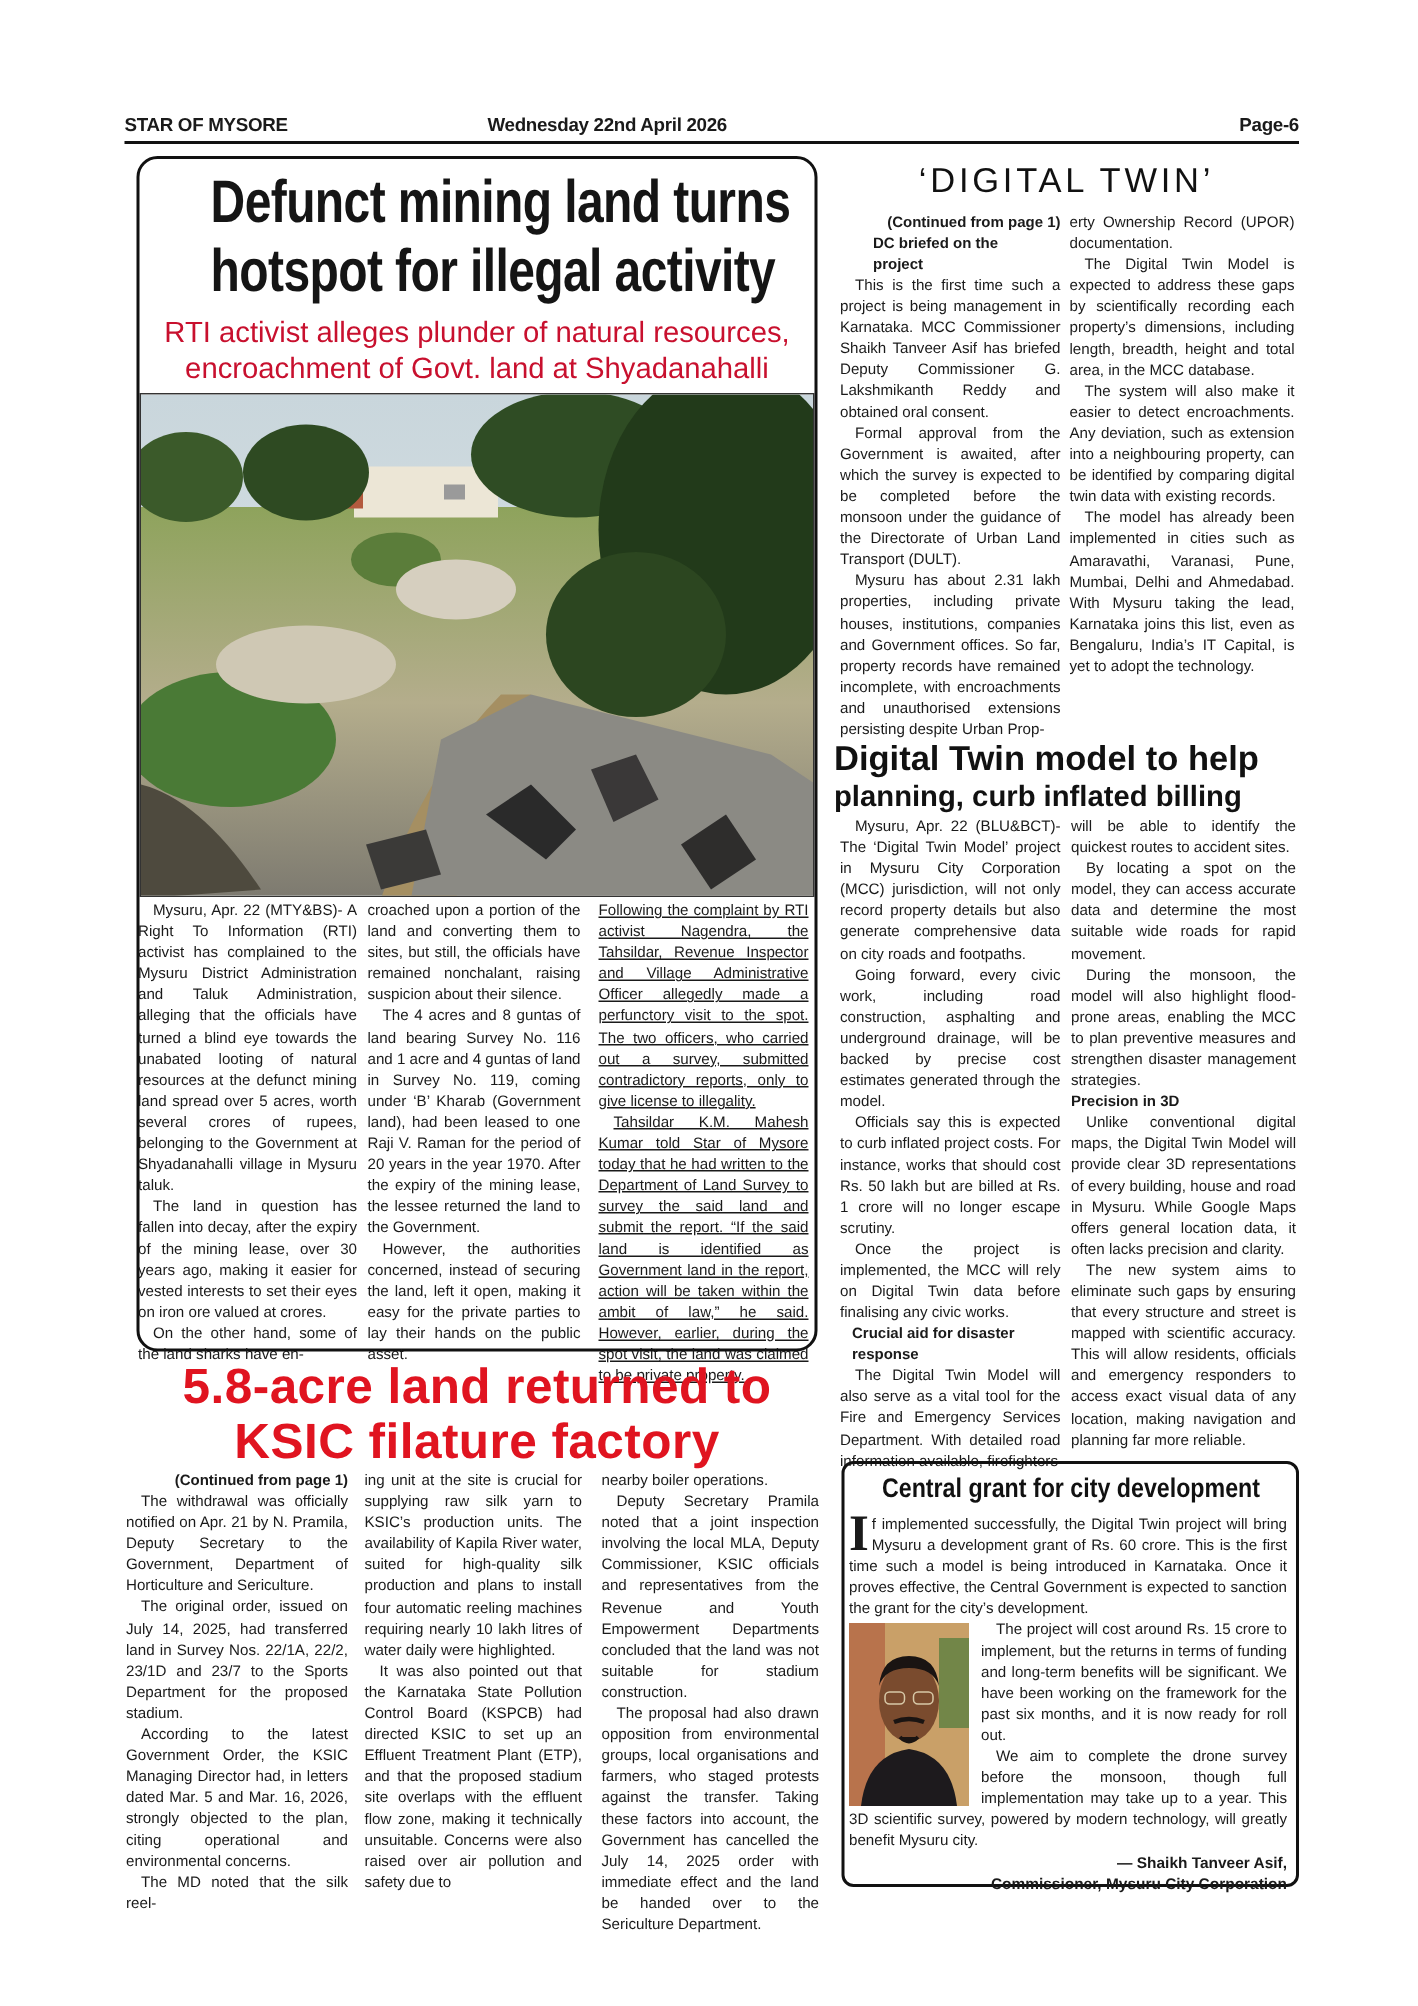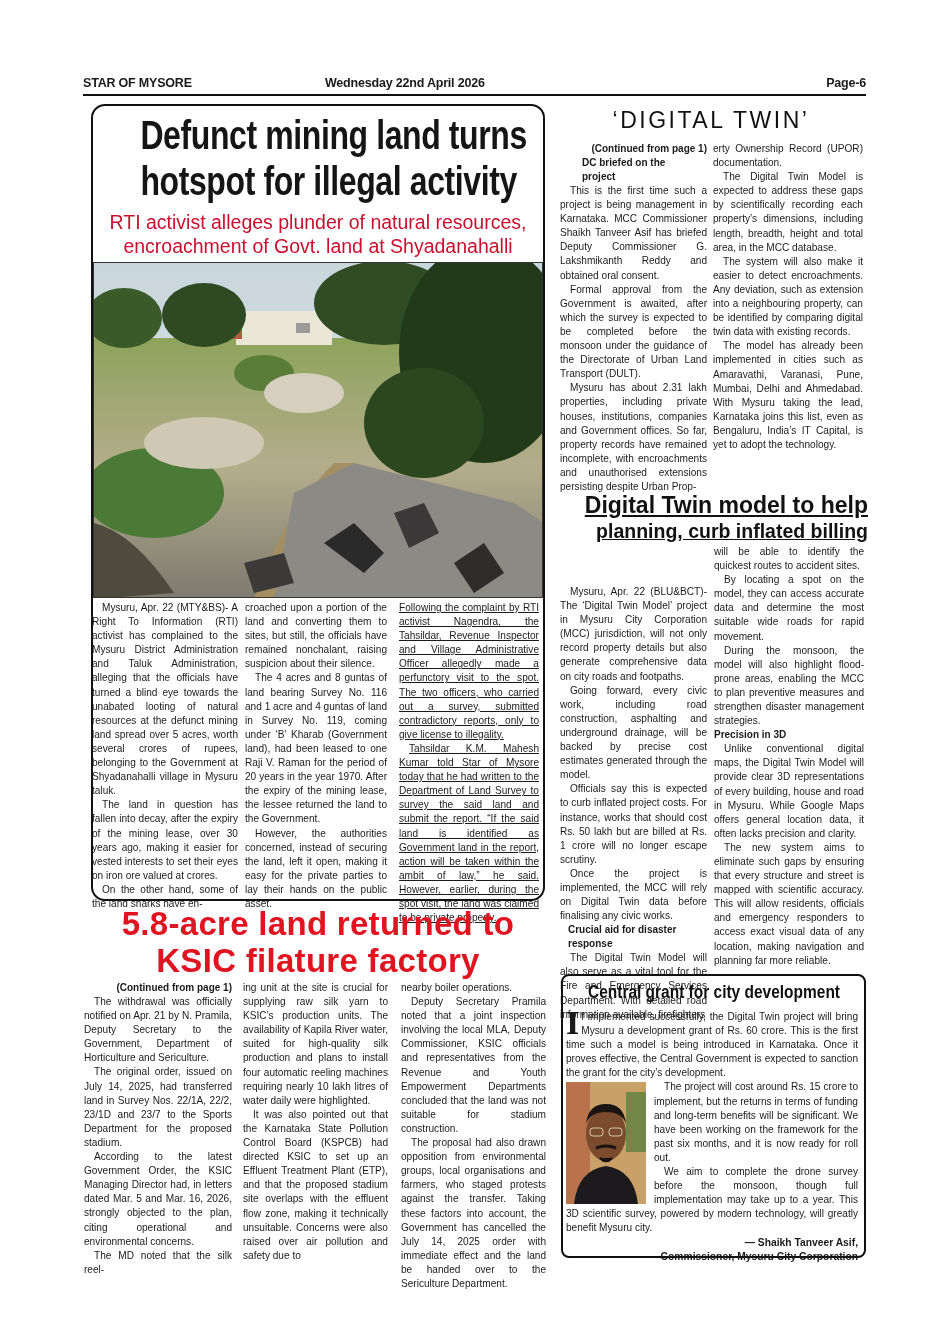--- a/index.html
+++ b/index.html
@@ -20,21 +20,21 @@
 
   
   .box1 { position: absolute; left: 91px; top: 104px; width: 454px; height: 797px; border: 2.5px solid #111; border-radius: 14px; }
   .headline1 { position: absolute; left: 96px; top: 112px; width: 444px; text-align: center; font-family: "Liberation Sans", sans-serif; font-weight: bold; font-size: 40px; line-height: 46px; color: #151515; transform: scaleX(0.80); transform-origin: center top; letter-spacing: -0.5px; white-space: nowrap; }
   .deck1 { position: absolute; left: 96px; top: 210px; width: 444px; text-align: center; color: #c8102e; font-size: 19.5px; line-height: 24px; }
   .photo { position: absolute; left: 93px; top: 262px; width: 450px; height: 336px; overflow: hidden; border: 1px solid #333; }
 
   .headline3 { position: absolute; left: 83px; top: 905px; width: 470px; text-align: center; color: #e01420; font-weight: bold; font-size: 33px; line-height: 37px; letter-spacing: 0.3px; }
 
   .dt-title { position: absolute; left: 555px; top: 100px; width: 312px; text-align: center; font-weight: normal; font-size: 23px; line-height: 40px; letter-spacing: 2.5px; color: #111; }
-  .dt-head2 { position: absolute; left: 556px; top: 492px; width: 312px; text-align: right; font-weight: bold; line-height: 26px; color: #111; text-decoration: underline; }
+  .dt-head2 { position: absolute; left: 556px; top: 492px; width: 312px; text-align: left; font-weight: bold; line-height: 26px; color: #111; }
   .dt-head2 .l1 { font-size: 23px; display: block; }
   .dt-head2 .l2 { font-size: 19.5px; display: block; }
 
   .grant-box { position: absolute; left: 561px; top: 974px; width: 305px; height: 284px; border: 2px solid #111; border-radius: 8px; }
   .grant-title { position: absolute; left: 566px; top: 981px; width: 296px; text-align: center; font-weight: bold; font-size: 18px; line-height: 22px; transform: scaleX(0.86); transform-origin: center top; white-space: nowrap; color: #111; }
   .grant-text { position: absolute; left: 566px; top: 1010px; width: 292px; font-size: 10.1px; line-height: 14.1px; text-align: justify; }
   .grant-text p { text-indent: 10px; }
   .dropcap { float: left; font-family: "Liberation Serif", serif; font-size: 34px; line-height: 26px; margin: 0 2px 0 0; font-weight: bold; }
   .portrait { float: left; width: 80px; height: 122px; margin: 2px 8px 2px 0; background: linear-gradient(180deg,#b78a4c 0%, #8a6a3a 40%, #2a2320 100%); position: relative; overflow: hidden; }
   .sig { text-align: right; font-weight: bold; font-size: 10.3px; line-height: 14px; text-indent: 0 !important; }
@@ -143,21 +143,21 @@
   <p class="noindent">erty Ownership Record (UPOR) documentation.</p>
   <p>The Digital Twin Model is expected to address these gaps by scientifically recording each property’s dimensions, including length, breadth, height and total area, in the MCC database.</p>
   <p>The system will also make it easier to detect encroachments. Any deviation, such as extension into a neighbouring property, can be identified by comparing digital twin data with existing records.</p>
   <p>The model has already been implemented in cities such as Amaravathi, Varanasi, Pune, Mumbai, Delhi and Ahmedabad. With Mysuru taking the lead, Karnataka joins this list, even as Bengaluru, India’s IT Capital, is yet to adopt the technology.</p>
 </div>
 
 <div class="dt-head2">
   <span class="l1">Digital Twin model to help</span>
   <span class="l2">planning, curb inflated billing</span>
 </div>
-<div class="col" style="left:560px; top:545px; width:147px;margin-top:40px;">
+<div class="col" style="left:560px; top:545px; width:147px;">
   <p>Mysuru, Apr. 22 (BLU&amp;BCT)- The ‘Digital Twin Model’ project in Mysuru City Corporation (MCC) jurisdiction, will not only record property details but also generate comprehensive data on city roads and footpaths.</p>
   <p>Going forward, every civic work, including road construction, asphalting and underground drainage, will be backed by precise cost estimates generated through the model.</p>
   <p>Officials say this is expected to curb inflated project costs. For instance, works that should cost Rs. 50 lakh but are billed at Rs. 1 crore will no longer escape scrutiny.</p>
   <p>Once the project is implemented, the MCC will rely on Digital Twin data before finalising any civic works.</p>
   <div class="sub-head" style="padding:0 8px;">Crucial aid for disaster response</div>
   <p>The Digital Twin Model will also serve as a vital tool for the Fire and Emergency Services Department. With detailed road information available, firefighters</p>
 </div>
 <div class="col" style="left:714px; top:545px; width:150px;">
   <p class="noindent">will be able to identify the quickest routes to accident sites.</p>
   <p>By locating a spot on the model, they can access accurate data and determine the most suitable wide roads for rapid movement.</p>

